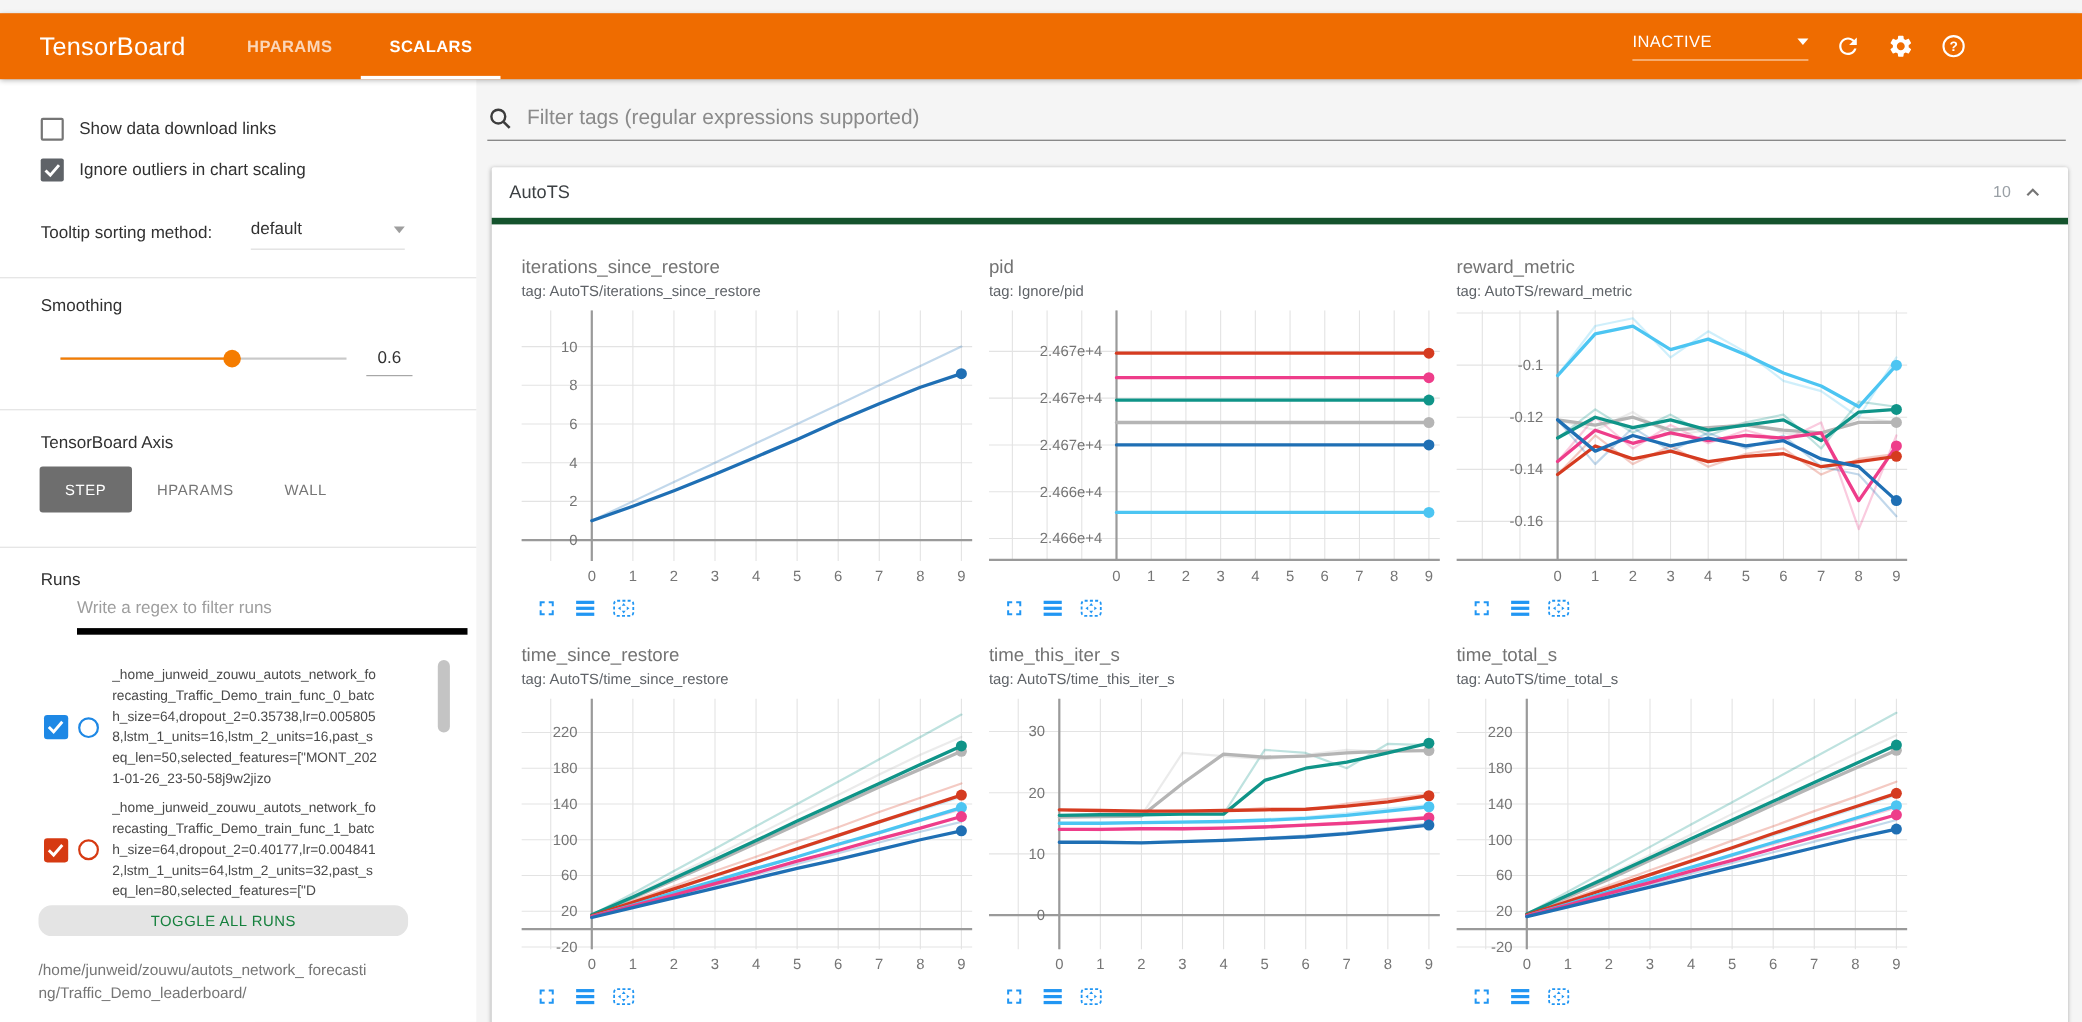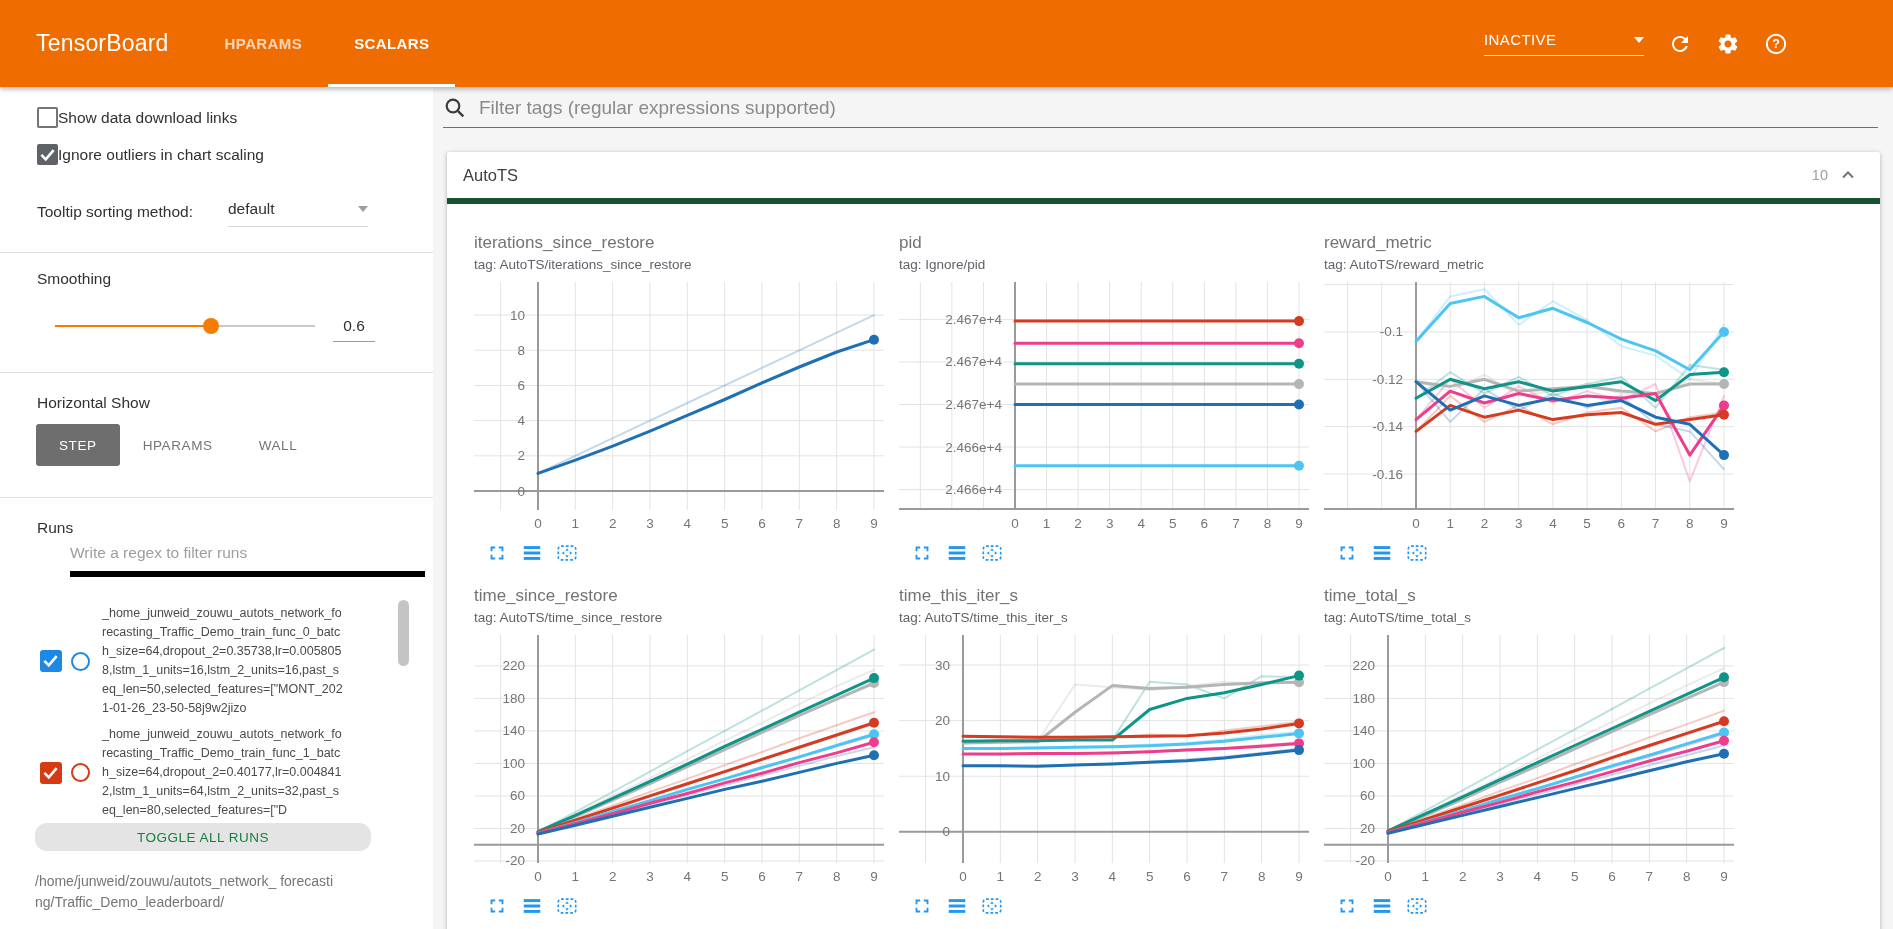--- a/index.html
+++ b/index.html
@@ -1,38 +1,38 @@
 <!DOCTYPE html>
 <html><head>
 <meta charset="utf-8">
 <style>
   * { margin:0; padding:0; box-sizing:border-box; }
   html,body { width:1893px; height:929px; overflow:hidden; background:#f5f5f5;
               font-family:"Liberation Sans", sans-serif; position:relative; }
 
   
-  .topbar { position:absolute; left:0; top:0; width:1893px; height:87px; background:#ef6c00;
+  .topbar { position:absolute; left:0; top:12px; width:1893px; height:60px; background:#ef6c00;
             display:flex; align-items:stretch; color:#fff; z-index:30;
             box-shadow:0 2px 5px rgba(0,0,0,0.3); }
   .logo { font-size:23px; margin-left:36px; align-self:center; letter-spacing:0.2px; }
   .tabs { display:flex; margin-left:30px; }
   .tab { display:flex; align-items:center; padding:3px 26px 0 26px; font-size:15px; font-weight:bold;
          letter-spacing:0.4px; color:rgba(255,255,255,0.72); border-bottom:3px solid transparent; cursor:pointer; }
   .tab.active { color:#fff; border-bottom-color:#fff; }
   .topbar-right { margin-left:auto; margin-right:105px; display:flex; align-items:center; gap:24px; }
   .status-select { width:160px; display:flex; align-items:center; justify-content:space-between;
                    border-bottom:1px solid rgba(255,255,255,0.85); padding-bottom:7px; cursor:pointer; }
   .status-select span { font-size:15px; letter-spacing:0.4px; }
   .caret-down { width:0; height:0; border-left:5px solid transparent; border-right:5px solid transparent;
                 border-top:6px solid #fff; }
   .hicon { width:24px; height:24px; cursor:pointer; }
 
   
   .sidebar { position:absolute; left:0; top:72px; width:433px; height:857px; background:#fff; z-index:10; }
-  .cb-row { position:absolute; left:37px; display:flex; align-items:center; }
+  .cb-row { position:absolute; left:37px; display:flex; align-items:center; gap:14px; }
   .cbox { width:21px; height:21px; border-radius:2px; flex:0 0 auto; }
   .cbox.unchecked { border:2px solid #757575; background:#fff; }
   .cbox.checked-dark { background:#5f6368; }
   .cb-label { font-size:15.5px; color:#313131; }
   .divider { position:absolute; left:0; width:433px; height:1px; background:#e0e0e0; }
   .side-label { position:absolute; left:37px; font-size:15.5px; color:#313131; }
   .tt-select { position:absolute; left:228px; top:128px; width:140px; display:flex; align-items:center;
                justify-content:space-between; border-bottom:1px solid #d9d9d9; padding-bottom:8px; cursor:pointer; }
   .tt-select span { font-size:15.5px; color:#313131; }
   .caret-gray { width:0; height:0; border-left:5px solid transparent; border-right:5px solid transparent;
@@ -137,21 +137,21 @@
 
   <div class="side-label" style="top:198px;">Smoothing</div>
   <div class="slider">
     <div class="slider-fill" style="width: 156px;"></div>
     <div class="slider-thumb" style="left: 148px;"></div>
   </div>
   <div class="slider-value">0.6</div>
 
   <div class="divider" style="top:300px;"></div>
 
-  <div class="side-label" style="top:322px;">Horizontal Show</div>
+  <div class="side-label" style="top:322px;">TensorBoard Axis</div>
   <div class="axis-buttons">
       <div class="axis-btn selected">STEP</div>
       <div class="axis-btn">HPARAMS</div>
       <div class="axis-btn">WALL</div>
     </div>
 
   <div class="divider" style="top:425px;"></div>
 
   <div class="side-label" style="top:447px;">Runs</div>
   <input class="regex-input" placeholder="Write a regex to filter runs" style="">

